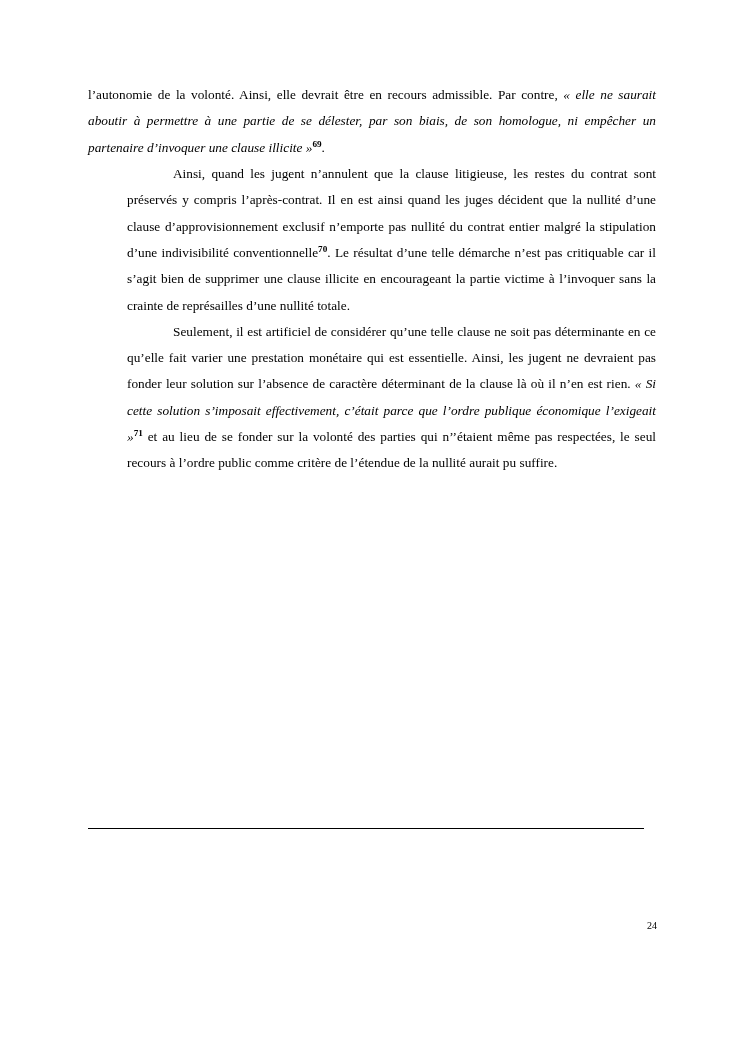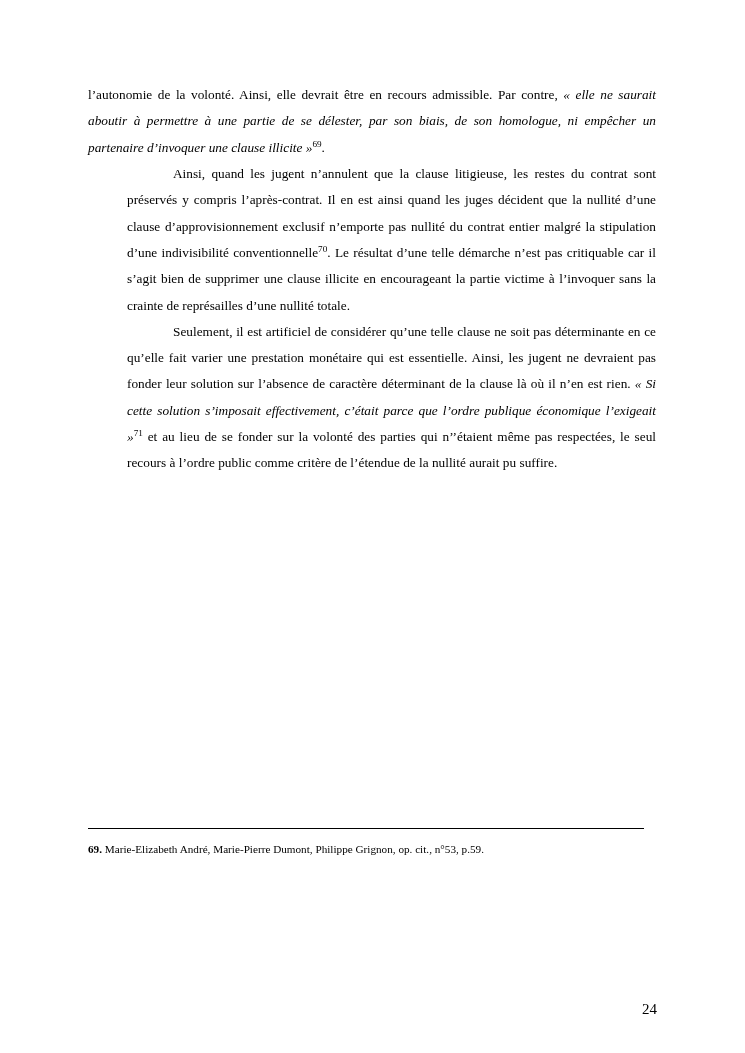--- a/index.html
+++ b/index.html
@@ -41,21 +41,21 @@
   }
   p.indent {
     text-indent: 46px;
     margin-left: 39px;
   }
   .it {
     font-style: italic;
   }
   sup {
     font-size: 9.2px;
-    font-weight: normal;
+    font-weight: bold;
     vertical-align: super;
     line-height: 0;
   }
   .footnotes {
     position: absolute;
     left: 88px;
     top: 828px;
     width: 556px;
   }
   .fn-rule {
@@ -74,44 +74,43 @@
   .fn-num {
     font-weight: bold;
   }
   .fn sup {
     font-size: 8px;
     font-weight: normal;
   }
   .page-number {
     position: absolute;
     left: 0;
-    top: 1001px;
+    top: 920px;
     width: 657px;
     text-align: right;
-    font-size: 15px;
+    font-size: 10px;
   }
 </style>
 </head>
 <body>
 
 <div class="page">
 
   <div class="content">
 
     <p class="body-par"><span>l’autonomie de la volonté. Ainsi, elle devrait être en recours admissible. Par contre, </span><span class="it">« elle ne saurait aboutir à permettre à une partie de se délester, par son biais, de son homologue, ni empêcher un partenaire d’invoquer une clause illicite »</span><sup>69</sup><span>.</span></p>
 
     <p class="body-par indent"><span>Ainsi, quand les jugent n’annulent que la clause litigieuse, les restes du contrat sont préservés y compris l’après-contrat. Il en est ainsi quand les juges décident que la nullité d’une clause d’approvisionnement exclusif n’emporte pas nullité du contrat entier malgré la stipulation d’une indivisibilité conventionnelle</span><sup>70</sup><span>. Le résultat d’une telle démarche n’est pas critiquable car il s’agit bien de supprimer une clause illicite en encourageant la partie victime à l’invoquer sans la crainte de représailles d’une nullité totale.</span></p>
 
     <p class="body-par indent"><span>Seulement, il est artificiel de considérer qu’une telle clause ne soit pas déterminante en ce qu’elle fait varier une prestation monétaire qui est essentielle. Ainsi, les jugent ne devraient pas fonder leur solution sur l’absence de caractère déterminant de la clause là où il n’en est rien. </span><span class="it">« Si cette solution s’imposait effectivement, c’était parce que l’ordre publique économique l’exigeait »</span><sup>71</sup><span> et au lieu de se fonder sur la volonté des parties qui n’’étaient même pas respectées, le seul recours à l’ordre public comme critère de l’étendue de la nullité aurait pu suffire.</span></p>
 
   </div>
 
   <div class="footnotes">
     <div class="fn-rule"></div>
 
-    <p class="fn"><span class="fn-num">69.</span><span> Marie-Elizabeth André, Marie-Pierre Dumont, Philippe Grignon, op. cit., n°53, p.59.</span></p>
 
 
   </div>
 
   <div class="page-number">24</div>
 
 </div>
 
 </body></html>

